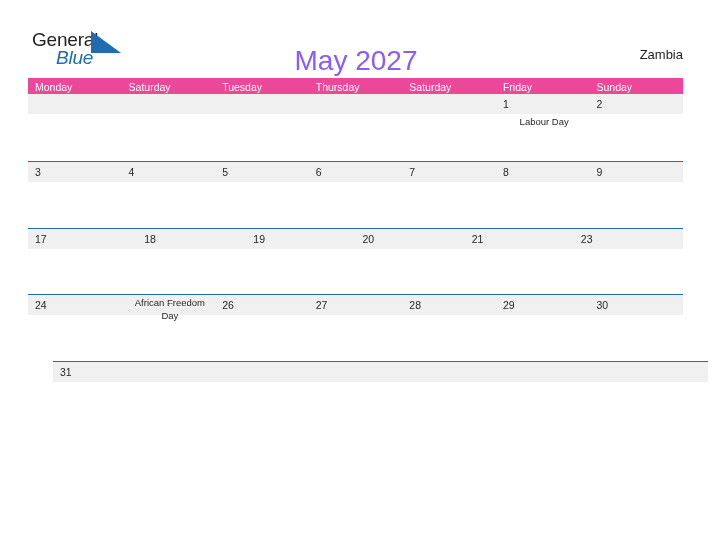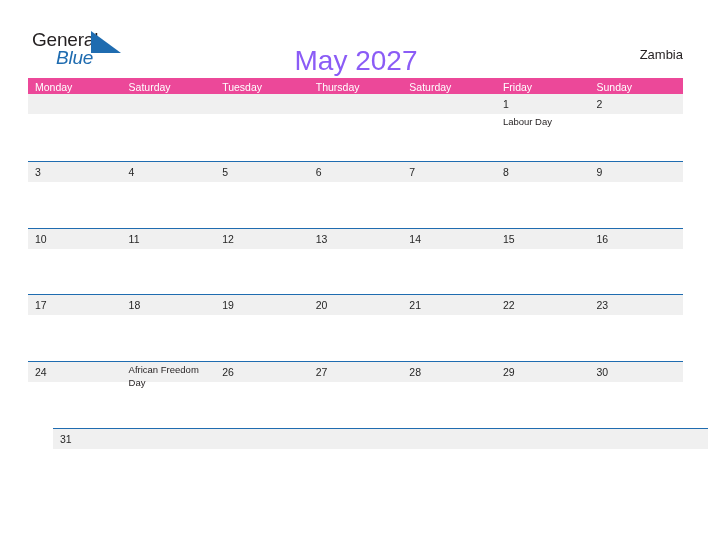--- a/index.html
+++ b/index.html
@@ -160,20 +160,21 @@
     height: 20px;
     display: block;
   }
   .day-event {
     font-size: 9.5px;
     color: #231f20;
     line-height: 12.5px;
     display: block;
     margin-top: 2px;
     word-wrap: break-word;
+    text-align: center;
   }
 </style>
 </head>
 <body>
 
 <div class="page">
 
   <div class="topbar">
 
     <div class="logo">
@@ -255,72 +256,43 @@
             </div>
             <div class="day-cell">
               <span class="day-num">9</span>
             </div>
           </div>
         </div>
         <div class="week-row">
           <div class="week-band"></div>
           <div class="week-cells">
             <div class="day-cell">
-              <span class="day-num">10</span>
-            </div>
-            <div class="day-cell">
-              <span class="day-num">11</span>
-            </div>
-            <div class="day-cell">
-              <span class="day-num">12</span>
-            </div>
-            <div class="day-cell">
-              <span class="day-num">13</span>
-            </div>
-            <div class="day-cell">
-              <span class="day-num">14</span>
-            </div>
-            <div class="day-cell">
-              <span class="day-num">15</span>
-            </div>
-            <div class="day-cell">
-              <span class="day-num">16</span>
+              <span class="day-num">17</span>
+            </div>
+            <div class="day-cell">
+              <span class="day-num">18</span>
+            </div>
+            <div class="day-cell">
+              <span class="day-num">19</span>
+            </div>
+            <div class="day-cell">
+              <span class="day-num">20</span>
+            </div>
+            <div class="day-cell">
+              <span class="day-num">21</span>
+            </div>
+            <div class="day-cell">
+              <span class="day-num">23</span>
             </div>
           </div>
         </div>
         <div class="week-row">
           <div class="week-band"></div>
           <div class="week-cells">
             <div class="day-cell">
-              <span class="day-num">17</span>
-            </div>
-            <div class="day-cell">
-              <span class="day-num">18</span>
-            </div>
-            <div class="day-cell">
-              <span class="day-num">19</span>
-            </div>
-            <div class="day-cell">
-              <span class="day-num">20</span>
-            </div>
-            <div class="day-cell">
-              <span class="day-num">21</span>
-            </div>
-            <div class="day-cell">
-              <span class="day-num">22</span>
-            </div>
-            <div class="day-cell">
-              <span class="day-num">23</span>
-            </div>
-          </div>
-        </div>
-        <div class="week-row">
-          <div class="week-band"></div>
-          <div class="week-cells">
-            <div class="day-cell">
               <span class="day-num">24</span>
             </div>
             <div class="day-cell">
               <span class="day-event">African Freedom Day</span>
             </div>
             <div class="day-cell">
               <span class="day-num">26</span>
             </div>
             <div class="day-cell">
               <span class="day-num">27</span>

